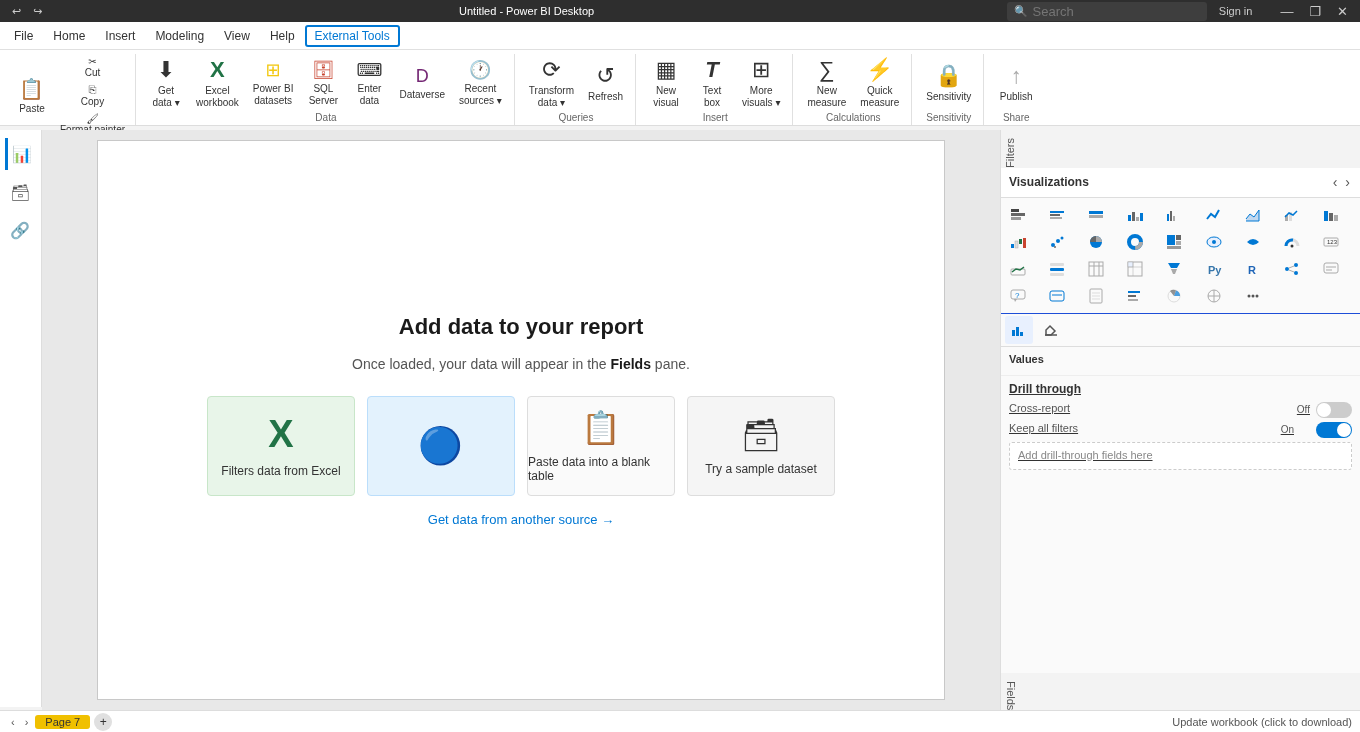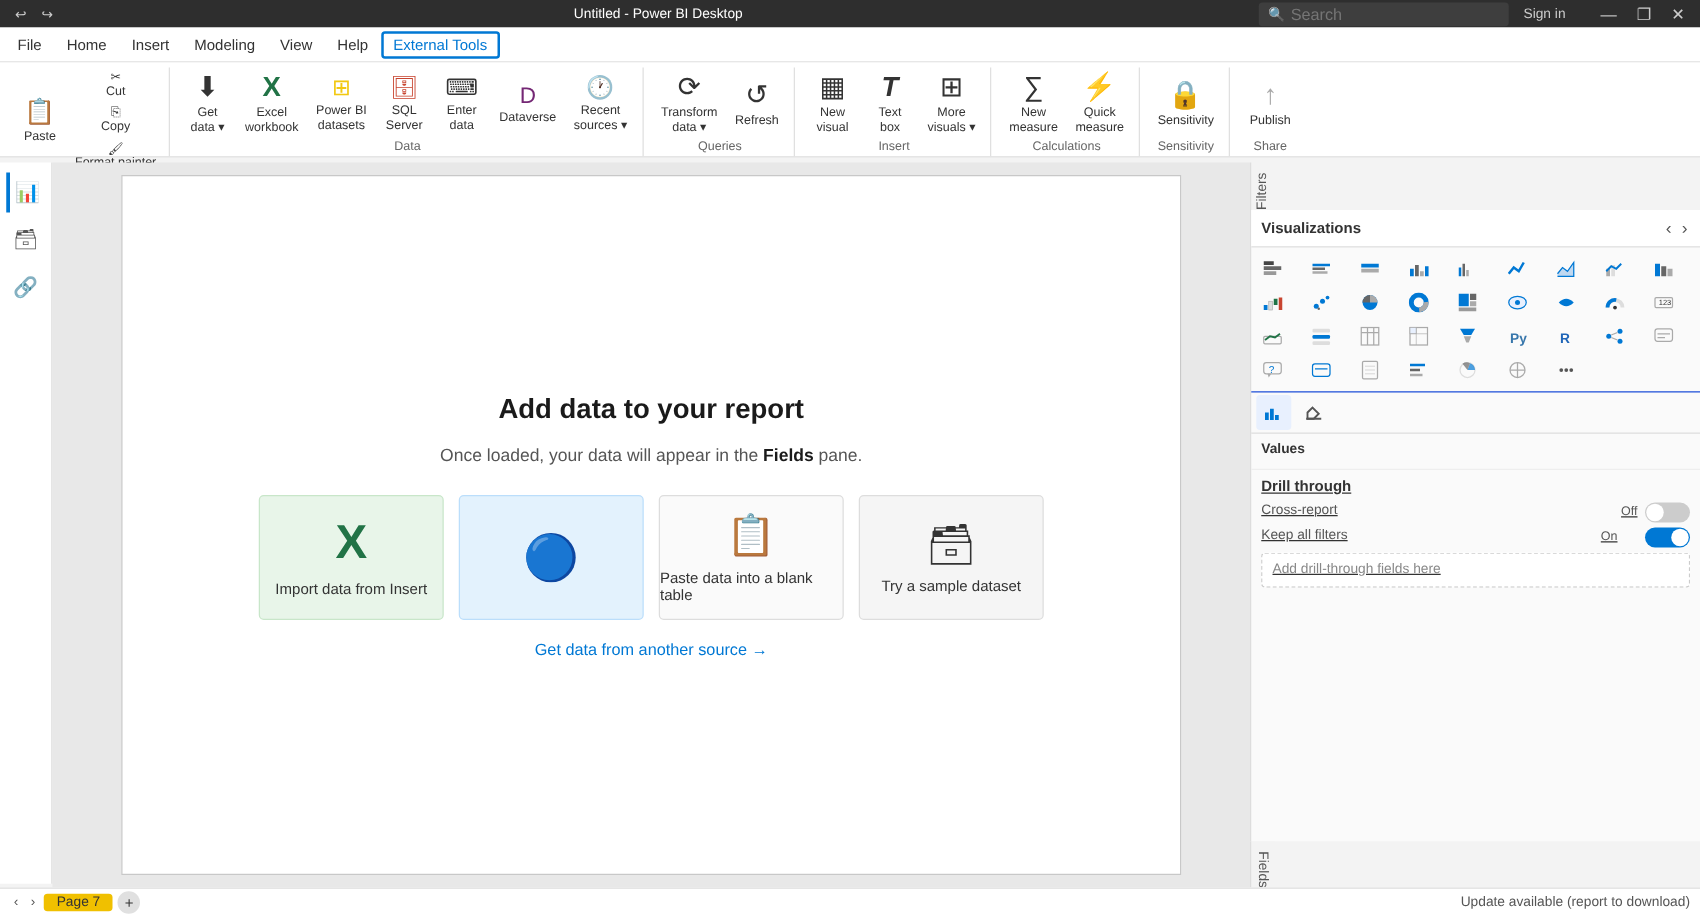--- a/index.html
+++ b/index.html
@@ -543,21 +543,21 @@
 <div class="main-area">
   <div class="canvas">
     <div class="canvas-content">
       <div class="canvas-title">Add data to your report</div>
       <div class="canvas-subtitle">
         <span>Once loaded, your data will appear in the </span><strong>Fields</strong><span> pane.</span>
       </div>
       <div class="data-options">
         <div class="data-option excel">
           <span class="data-option-icon" style="font-size:38px; color:#217346; font-weight:bold;">X</span>
-          <span>Import data from Insert</span>
+          <span>Filters data from Excel</span>
         </div>
         <div class="data-option sql">
           <span class="data-option-icon" style="font-size:36px;">🔵</span>
         </div>
         <div class="data-option paste">
           <span class="data-option-icon" style="font-size:32px;">📋</span>
           <span>Paste data into a blank table</span>
         </div>
         <div class="data-option sample">
           <span class="data-option-icon" style="font-size:32px;">🗃</span>
@@ -870,14 +870,14 @@
   <div class="fields-panel">
     <span class="fields-label">Fields</span>
   </div>
 </div>
 
 <div class="bottom-bar">
   <span class="page-nav-btn">‹</span>
   <span class="page-nav-btn">›</span>
   <div class="page-tab">Page 7</div>
   <div class="add-page-btn">+</div>
-  <span class="bottom-status">Update available (report to download)</span>
+  <span class="bottom-status">Update workbook (click to download)</span>
 </div>
 
 </body></html>

